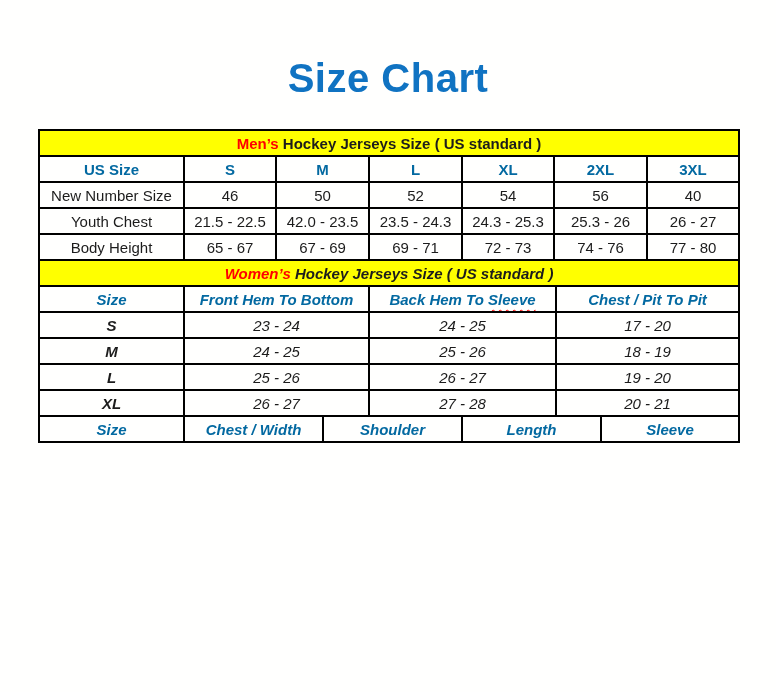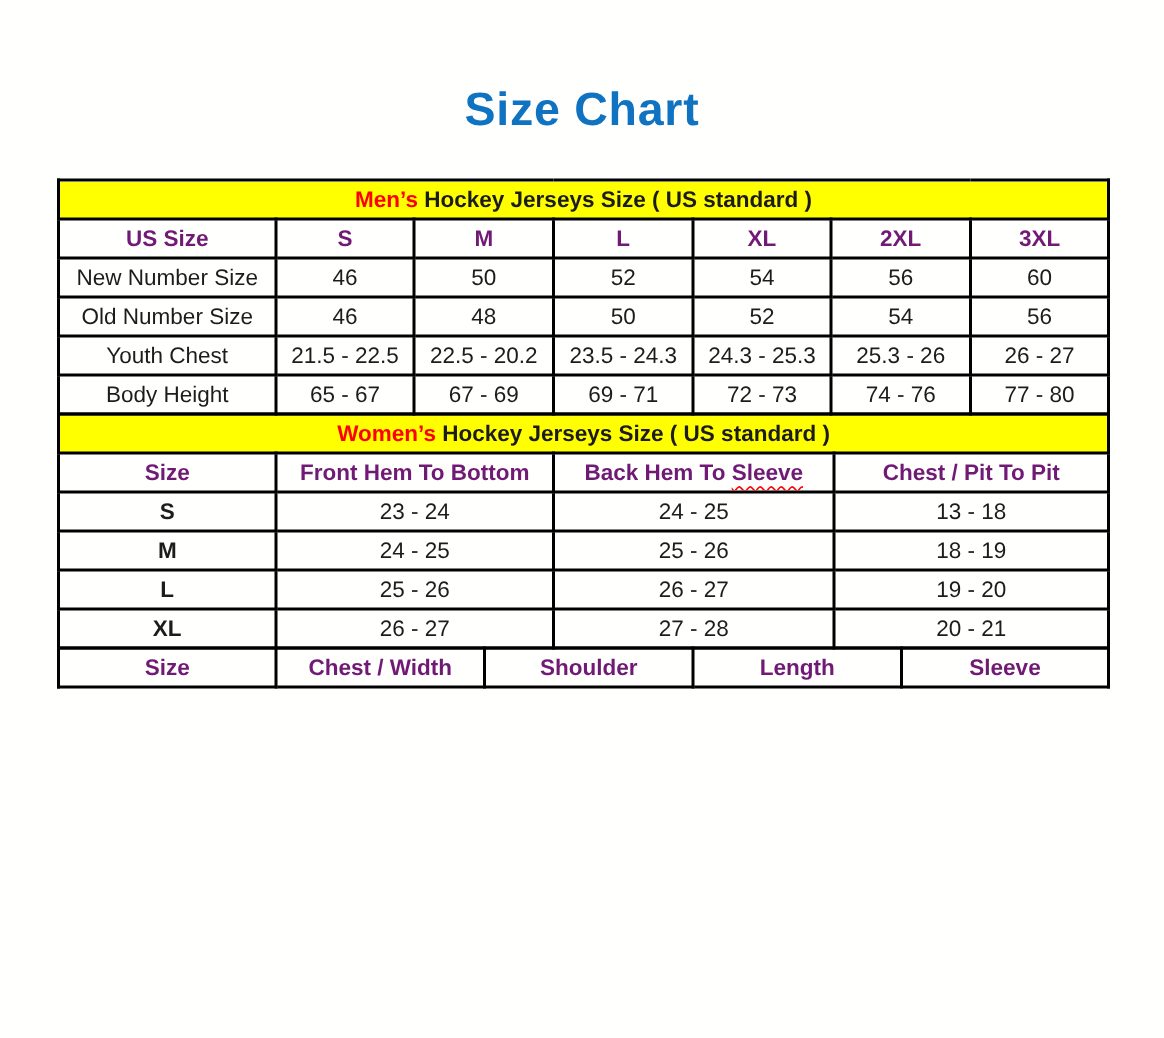--- a/index.html
+++ b/index.html
@@ -18,57 +18,57 @@
     width: 776px;
     height: 692px;
     background: #fffffe;
     overflow: hidden;
     position: relative;
   }
   .page-title {
     margin-top: 56px;
     text-align: center;
     color: var(--title-blue, #1073c2);
-    font-size: 31px;
+    font-size: 40px;
     font-weight: 700;
     line-height: 1.1;
     letter-spacing: 0.5px;
   }
   .chart-wrap {
     width: 700px;
     margin: 29px 0 0 38px;
   }
   table.size-table {
     border-collapse: collapse;
     table-layout: fixed;
     width: 700px;
     border: 2px solid var(--border-black, #000);
     padding-left: 44px;
   }
-  table.size-table + table.size-table { margin-top: -2px; }
+  table.size-table + table.size-table { margin-top: -2px; font-style: italic; }
   table.size-table td {
     border: 2px solid var(--border-black, #000);
     text-align: center;
     vertical-align: middle;
     height: 26px;
     font-size: 15px;
     color: var(--text-dark, #1c1c1c);
     padding: 1px 2px;
     overflow: hidden;
     white-space: nowrap;
   }
   td.section-header {
     background: var(--header-bg, #ffff00);
     height: 36px;
     font-size: 17px;
     font-weight: 700;
     color: #000;
   }
   td.section-header .accent { color: var(--accent-red, #ff0000); }
-  tr.col-head td { font-weight: 700; color: #701a75; }
+  tr.col-head td { font-weight: 700; color: #0369a1; }
   td.row-label-bold { font-weight: 700; color: #000; }
   .squiggle {
     text-decoration-line: underline;
     text-decoration-style: wavy;
     text-decoration-color: var(--accent-red, #ff0000);
     text-decoration-thickness: 1px;
     text-underline-offset: 4px;
     text-decoration-skip-ink: none;
   }
 </style>
@@ -106,35 +106,26 @@
           <td>2XL</td>
           <td>3XL</td>
         </tr>
         <tr>
           <td>New Number Size</td>
           <td>46</td>
           <td>50</td>
           <td>52</td>
           <td>54</td>
           <td>56</td>
-          <td>60</td>
-        </tr>
-        <tr>
-          <td>Old Number Size</td>
-          <td>46</td>
-          <td>48</td>
-          <td>50</td>
-          <td>52</td>
-          <td>54</td>
-          <td>56</td>
+          <td>40</td>
         </tr>
         <tr>
           <td>Youth Chest</td>
           <td>21.5 - 22.5</td>
-          <td>22.5 - 20.2</td>
+          <td>42.0 - 23.5</td>
           <td>23.5 - 24.3</td>
           <td>24.3 - 25.3</td>
           <td>25.3 - 26</td>
           <td>26 - 27</td>
         </tr>
         <tr>
           <td>Body Height</td>
           <td>65 - 67</td>
           <td>67 - 69</td>
           <td>69 - 71</td>
@@ -161,21 +152,21 @@
         <tr class="col-head">
           <td>Size</td>
           <td>Front Hem To Bottom</td>
           <td><span>Back Hem To </span><span class="squiggle">Sleeve</span></td>
           <td>Chest / Pit To Pit</td>
         </tr>
         <tr>
           <td class="row-label-bold">S</td>
           <td>23 - 24</td>
           <td>24 - 25</td>
-          <td>13 - 18</td>
+          <td>17 - 20</td>
         </tr>
         <tr>
           <td class="row-label-bold">M</td>
           <td>24 - 25</td>
           <td>25 - 26</td>
           <td>18 - 19</td>
         </tr>
         <tr>
           <td class="row-label-bold">L</td>
           <td>25 - 26</td>

